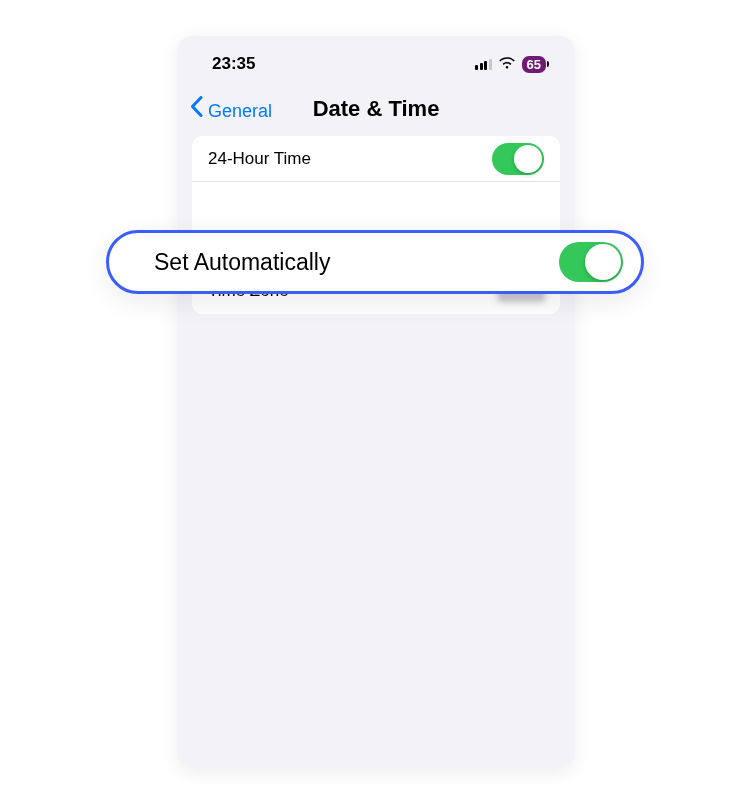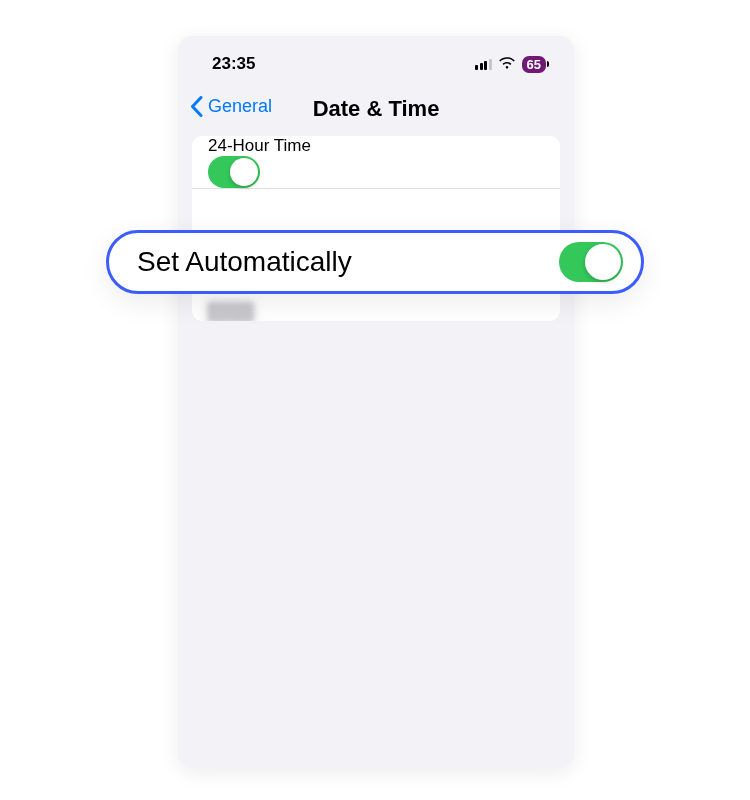--- a/index.html
+++ b/index.html
@@ -79,21 +79,21 @@
       border-radius: 0 2px 2px 0;
     }
     .nav-bar {
       display: flex;
       align-items: center;
       padding: 12px 12px 14px 12px;
       position: relative;
     }
     .back-btn {
       display: flex;
-      align-items: flex-start;
+      align-items: flex-end;
       color: #007aff;
       font-size: 18px;
       gap: 5px;
       cursor: pointer;
     }
     .nav-title {
       position: absolute;
       left: 50%;
       transform: translateX(-50%);
       font-size: 22px;
@@ -103,28 +103,28 @@
     .list {
       padding: 0 14px;
     }
     .list-group {
       background: #fff;
       border-radius: 11px;
       overflow: hidden;
     }
     .list-row {
       display: flex;
+      align-items: center;
       justify-content: space-between;
       min-height: 46px;
       padding: 0 16px;
       border-bottom: 1px solid rgba(60,60,67,0.15);
       font-size: 17px;
       color: #000;
       background: #fff;
-      flex-direction: column;
     }
     .list-group .list-row:last-child {
       border-bottom: none;
     }
     .toggle {
       width: 52px;
       height: 32px;
       border-radius: 16px;
       position: relative;
     }
@@ -157,22 +157,23 @@
       background: #fff;
       border: 3.5px solid #3b5dff;
       border-radius: 32px;
       display: flex;
       align-items: center;
       justify-content: space-between;
       padding: 0 18px 0 28px;
       box-shadow: 0 8px 28px rgba(0,0,0,0.08);
     }
     .highlight-row .label {
-      font-size: 28px;
-      color: #000;
+      font-size: 23px;
+      color: #000;
+      margin-left: 17px;
     }
     .highlight-row .toggle {
       width: 64px;
       height: 40px;
       border-radius: 20px;
     }
     .highlight-row .toggle .knob {
       width: 36px;
       height: 36px;
       top: 2px;

